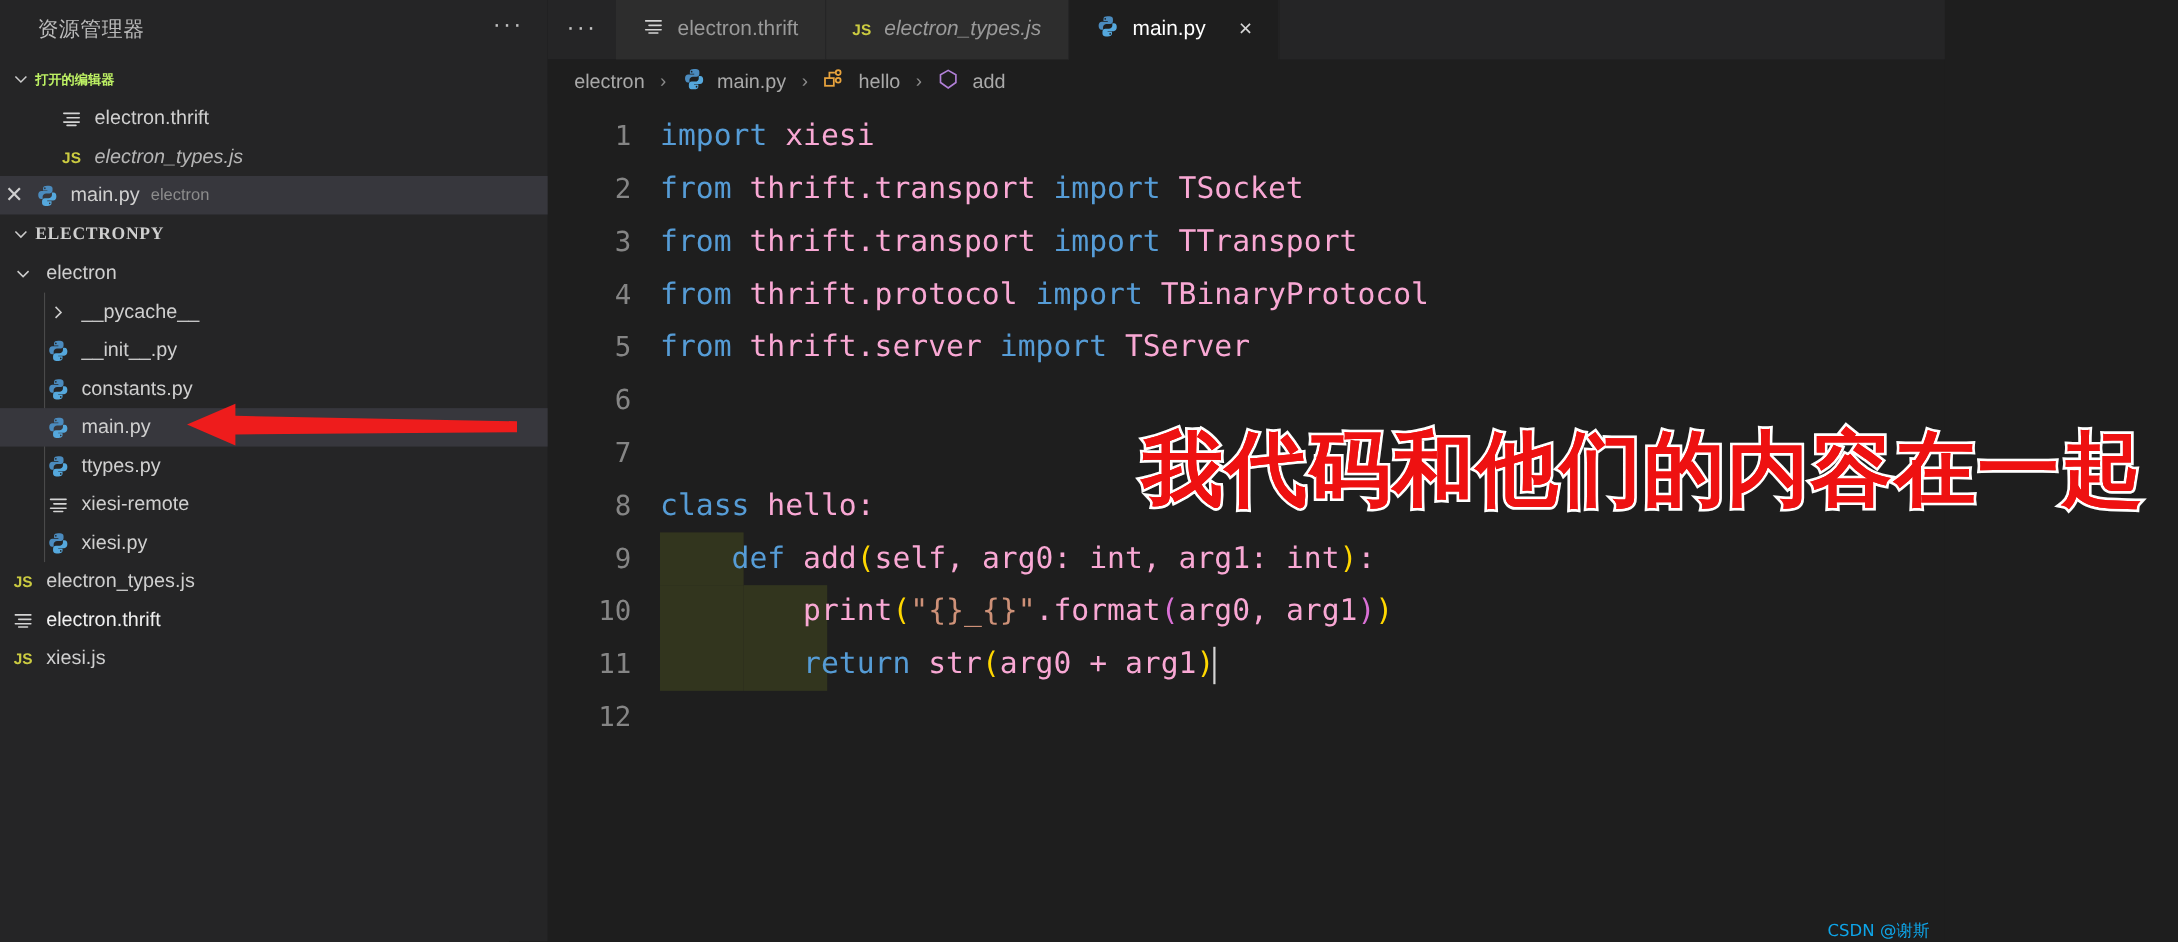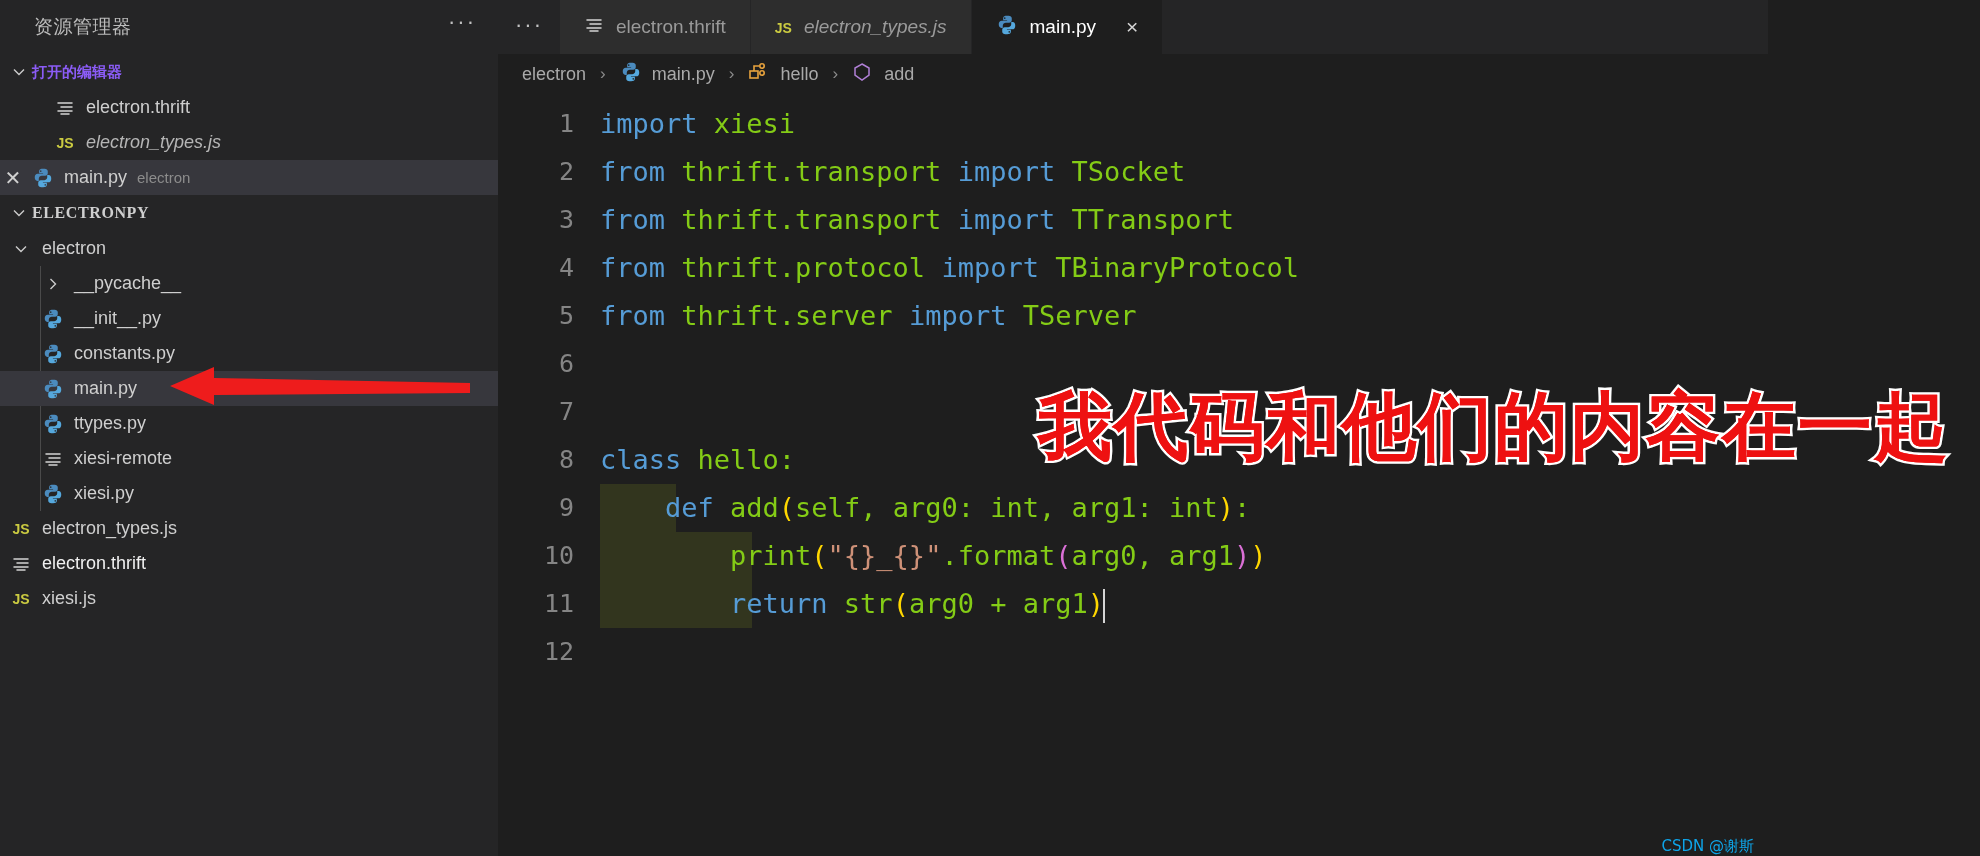--- a/index.html
+++ b/index.html
@@ -29,21 +29,21 @@
     font-family: "DejaVu Sans", "Liberation Sans", sans-serif;
   }
   .sb-more {
     color: #c0c0c0; font-size: 22px; letter-spacing: 2px;
     line-height: 10px; padding-bottom: 10px;
   }
 
   
   .section-head {
     height: 36px; display: flex; align-items: center;
-    font-size: 15px; font-weight: bold; color: #8b5cf6;
+    font-size: 12px; font-weight: bold; color: #bef264;
     padding-left: 6px;
   }
   .section-head.proj { color: #cfcfcf; font-size: 16px; letter-spacing: .6px; font-family: Liberation Serif, serif; }
   .chev {
     width: 26px; display: inline-flex; align-items: center; justify-content: center;
     color: #cccccc; flex: 0 0 26px;
   }
   .chev svg { display: block; }
 
   
@@ -113,21 +113,21 @@
   }
   .cline { display: flex; height: 48px; align-items: center; position: relative; }
   .lnum {
     width: 102px; flex: 0 0 102px; text-align: right; padding-right: 26px;
     color: #858585; font-size: 25px;
   }
   .ctext { white-space: pre; color: #d4d4d4; position: relative; }
 
   .k   { color: #569cd6; }   
   .str { color: #ce9178; }
-  .pl  { color: #84cc16; }
+  .pl  { color: #f9a8d4; }
   .par1 { color: #ffd700; }
   .par2 { color: #da70d6; }
 
   
   .ind-block {
     position: absolute; background: #3a3d1f; opacity: .75;
   }
 
   .cursor {
     display: inline-block; width: 2px; height: 34px;

